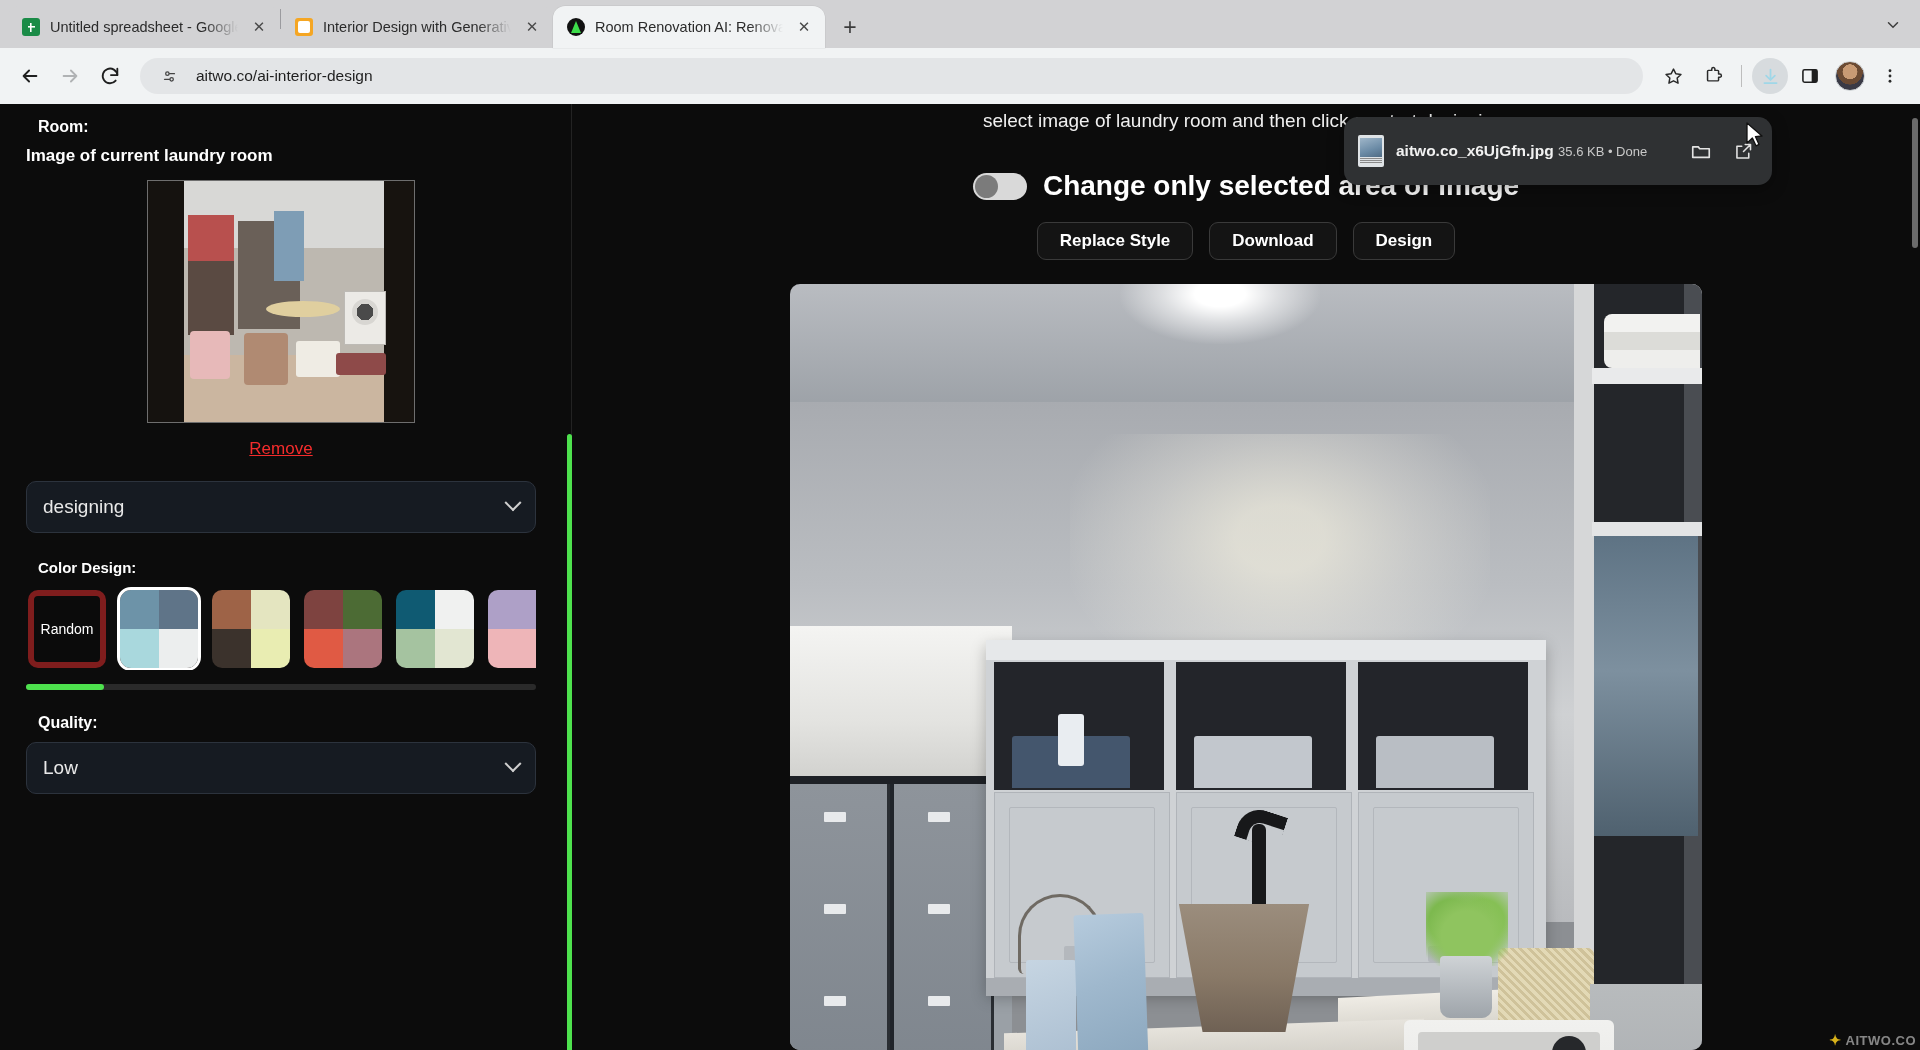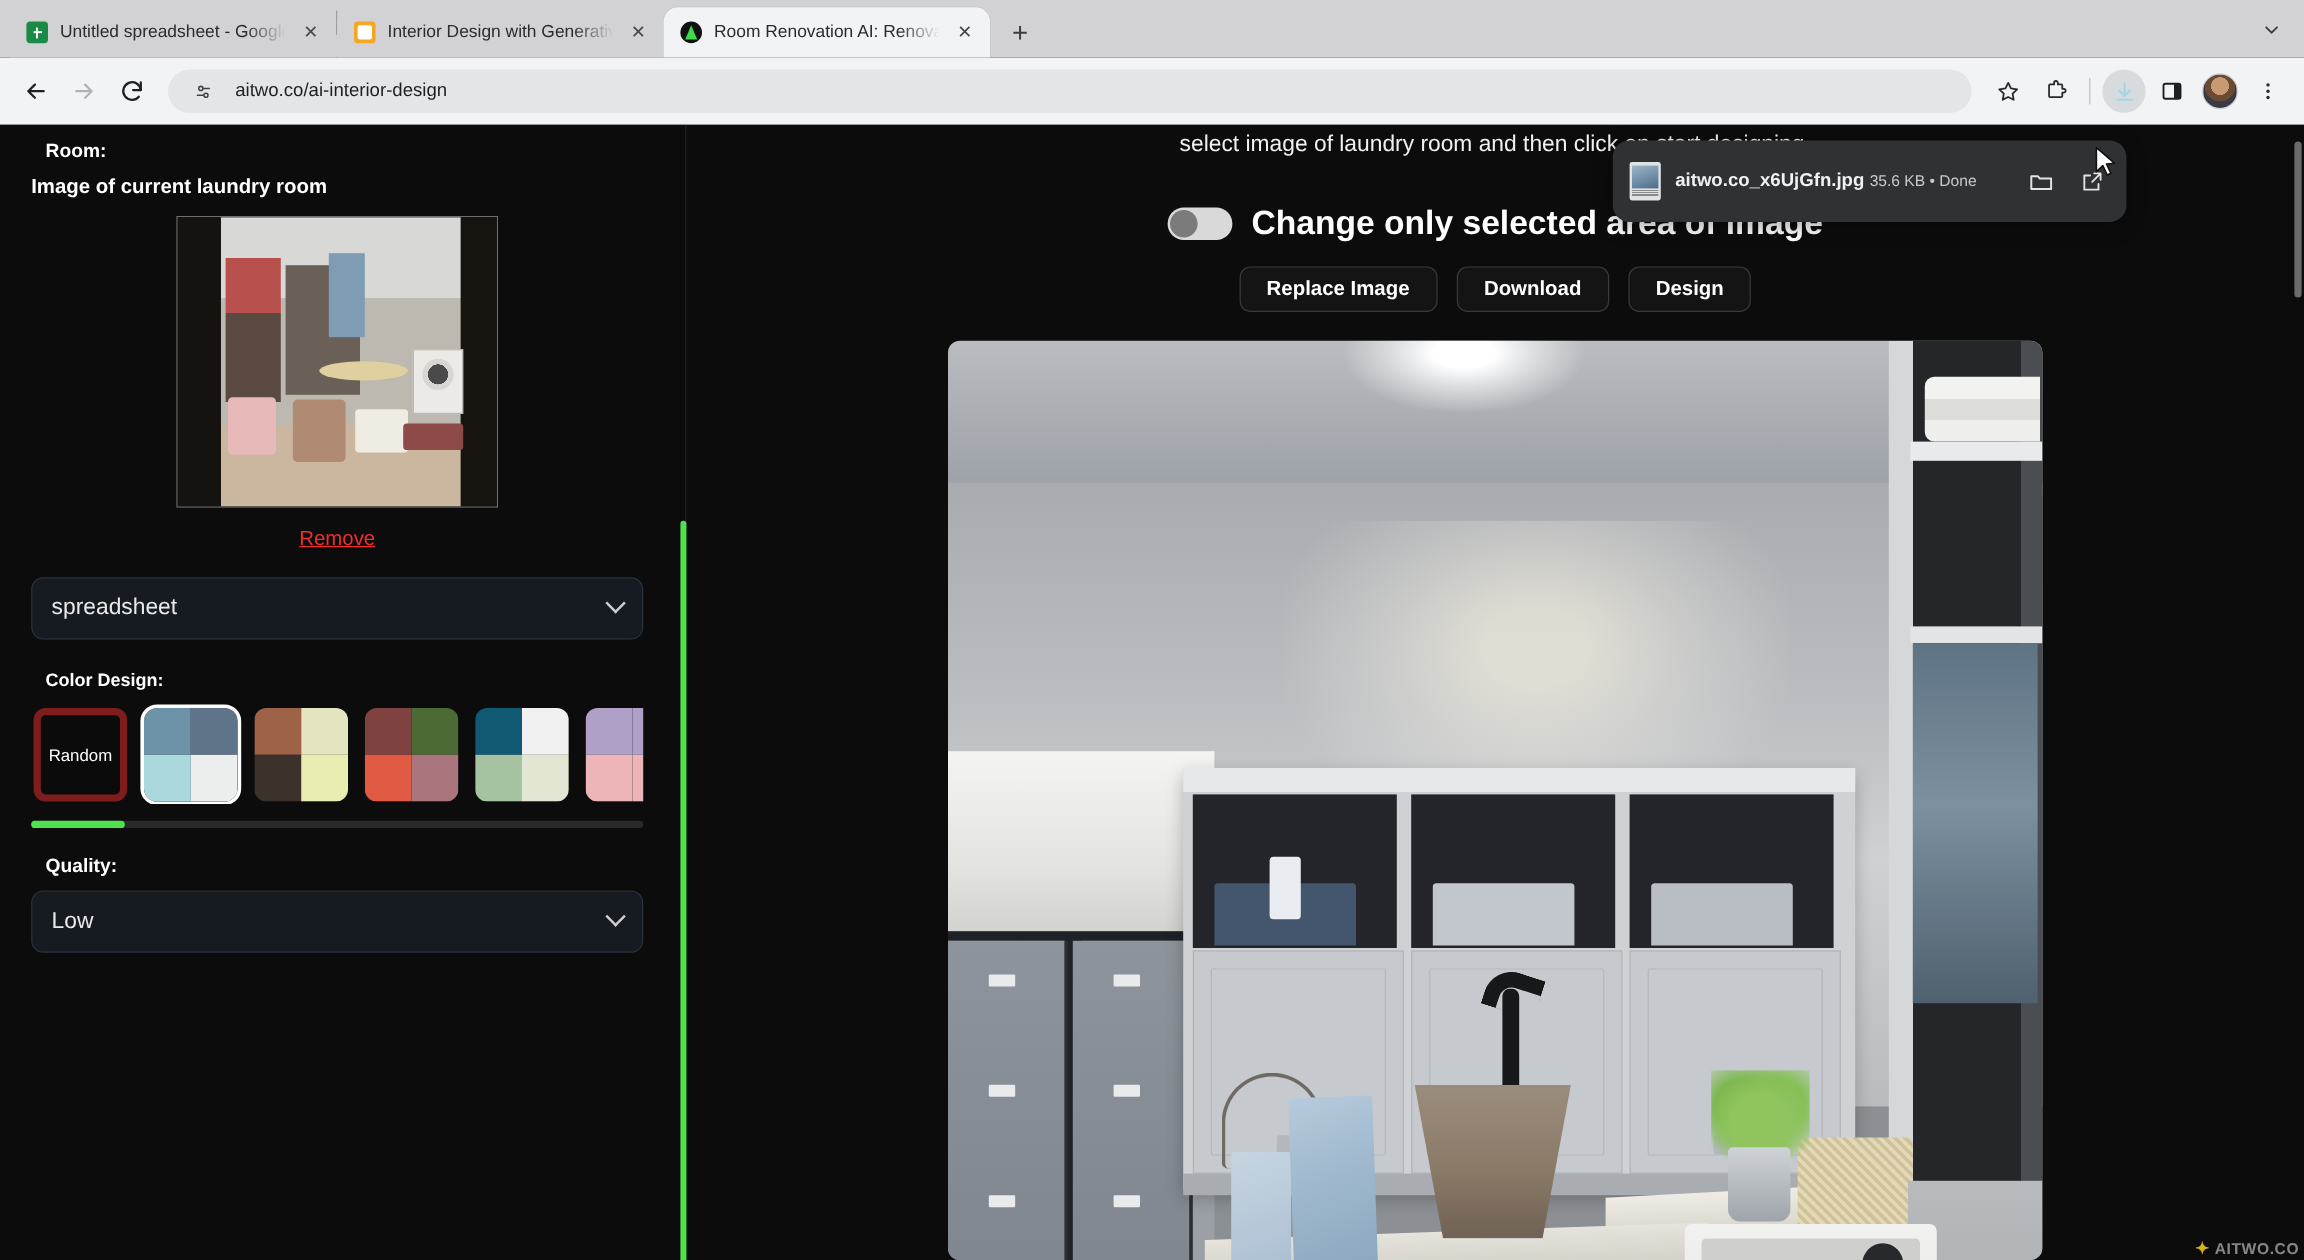--- a/index.html
+++ b/index.html
@@ -704,21 +704,21 @@
           <div class="tp" style="left:96px;top:152px;width:44px;height:52px;background:#b08a72;border-radius:4px;"></div>
           <div class="tp" style="left:148px;top:160px;width:44px;height:36px;background:#efece4;border-radius:3px;"></div>
           <div class="tp" style="left:188px;top:172px;width:50px;height:22px;background:#8e4a49;border-radius:3px;"></div>
           <div class="tp" style="left:126px;top:30px;width:30px;height:70px;background:#7e9db5;"></div>
         </div>
       </div>
 
       <span class="remove-link">Remove</span>
 
       <div class="select">
-        <span class="select-value">spreadsheet</span>
+        <span class="select-value">designing</span>
         <span class="chev"></span>
       </div>
 
       <div class="palette-label">Color Design:</div>
       <div class="palette-row">
         <div class="sw random">Random</div>
         <div class="sw selected" id="sw1">
             <span style="background: rgb(109, 147, 168);"></span>
             <span style="background: rgb(95, 116, 136);"></span>
             <span style="background: rgb(169, 216, 221);"></span>
@@ -769,21 +769,21 @@
       <div class="hint">select image of laundry room and then click on start designing.</div>
 
       <div class="toggle-row">
         <div class="toggle">
           <span class="knob"></span>
         </div>
         <span class="toggle-label">Change only selected area of image</span>
       </div>
 
       <div class="btn-row">
-        <button class="act-btn">Replace Image</button>
+        <button class="act-btn">Replace Style</button>
         <button class="act-btn">Download</button>
         <button class="act-btn">Design</button>
       </div>
 
       <div class="result">
         <div class="r ceiling"></div>
         <div class="r spot"></div>
         <div class="r wall-back"></div>
         <div class="r wall-glow"></div>
 

